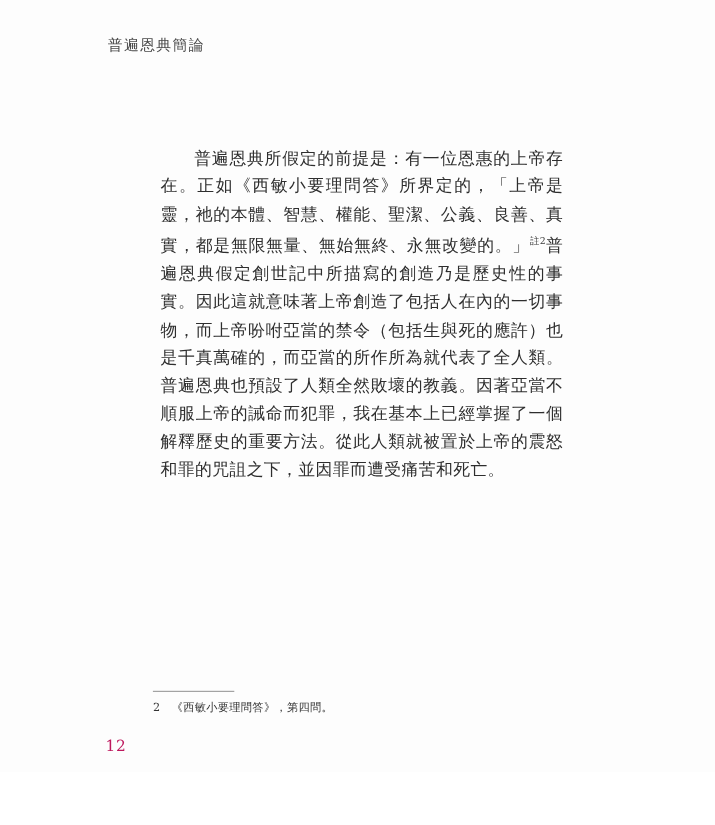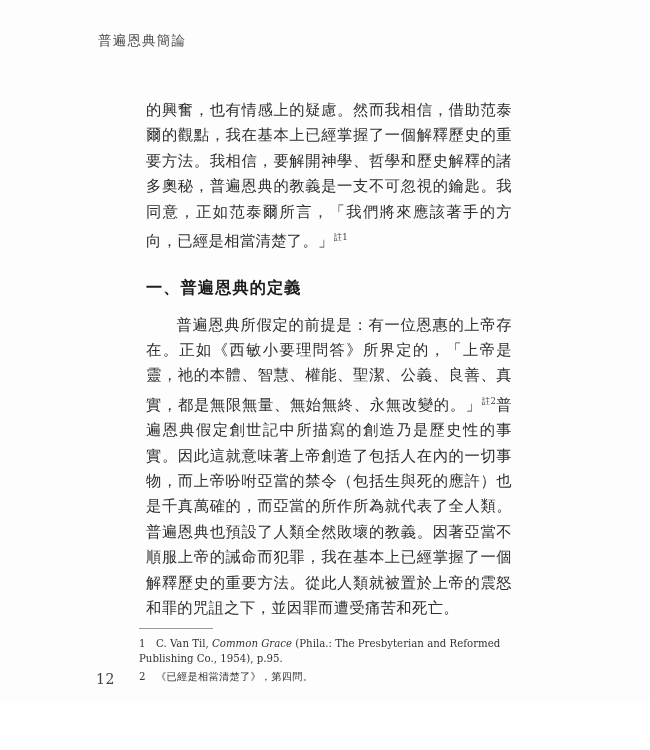--- a/index.html
+++ b/index.html
@@ -111,50 +111,47 @@
   .fn-italic {
     font-style: italic;
   }
 
   
   .folio {
     position: absolute;
     left: 96px;
     top: 671px;
     font-size: 14px;
-    color: #404040;
+    color: #be185d;
     letter-spacing: 0.5px;
     font-family: "DejaVu Serif", "Liberation Serif", serif;
   }
 </style>
 </head>
 <body>
 
 <div class="page">
 
   <div class="running-header">普遍恩典簡論</div>
 
   <div class="textblock">
 
-    <p class="body-par"><span>的興奮，也有情感上的疑慮。然而我相信，借助范泰爾的觀點，我在基本上已經掌握了一個解釋歷史的重要方法。我相信，要解開神學、哲學和歷史解釋的諸多奧秘，普遍恩典的教義是一支不可忽視的鑰匙。我同意，正如范泰爾所言，「我們將來應該著手的方向，已經是相當清楚了。」</span><sup class="fn-marker">註1</sup></p>
 
     <div class="gap-before-heading"></div>
 
-    <h2 class="section-heading">一、普遍恩典的定義</h2>
 
     <div class="gap-after-heading"></div>
 
     <p class="body-par indent2"><span>普遍恩典所假定的前提是：有一位恩惠的上帝存在。正如《西敏小要理問答》所界定的，「上帝是靈，祂的本體、智慧、權能、聖潔、公義、良善、真實，都是無限無量、無始無終、永無改變的。」</span><sup class="fn-marker">註2</sup><span>普遍恩典假定創世記中所描寫的創造乃是歷史性的事實。因此這就意味著上帝創造了包括人在內的一切事物，而上帝吩咐亞當的禁令（包括生與死的應許）也是千真萬確的，而亞當的所作所為就代表了全人類。普遍恩典也預設了人類全然敗壞的教義。因著亞當不順服上帝的誡命而犯罪，我在基本上已經掌握了一個解釋歷史的重要方法。從此人類就被置於上帝的震怒和罪的咒詛之下，並因罪而遭受痛苦和死亡。</span></p>
 
 
   </div>
 
   <div class="footnote-area">
     <div class="footnote-rule"></div>
 
-    <p class="footnote"><span class="fn-num">1</span><span>C. Van Til, </span><span class="fn-italic">Common Grace</span><span> (Phila.: The Presbyterian and Reformed Publishing Co., 1954), p.95.</span></p>
 
-    <p class="footnote"><span class="fn-num">2</span><span class="fn-cjk">《已經是相當清楚了》，第四問。</span></p>
+    <p class="footnote"><span class="fn-num">2</span><span class="fn-cjk">《西敏小要理問答》，第四問。</span></p>
   </div>
 
   <div class="folio">12</div>
 
 </div>
 
 </body></html>

